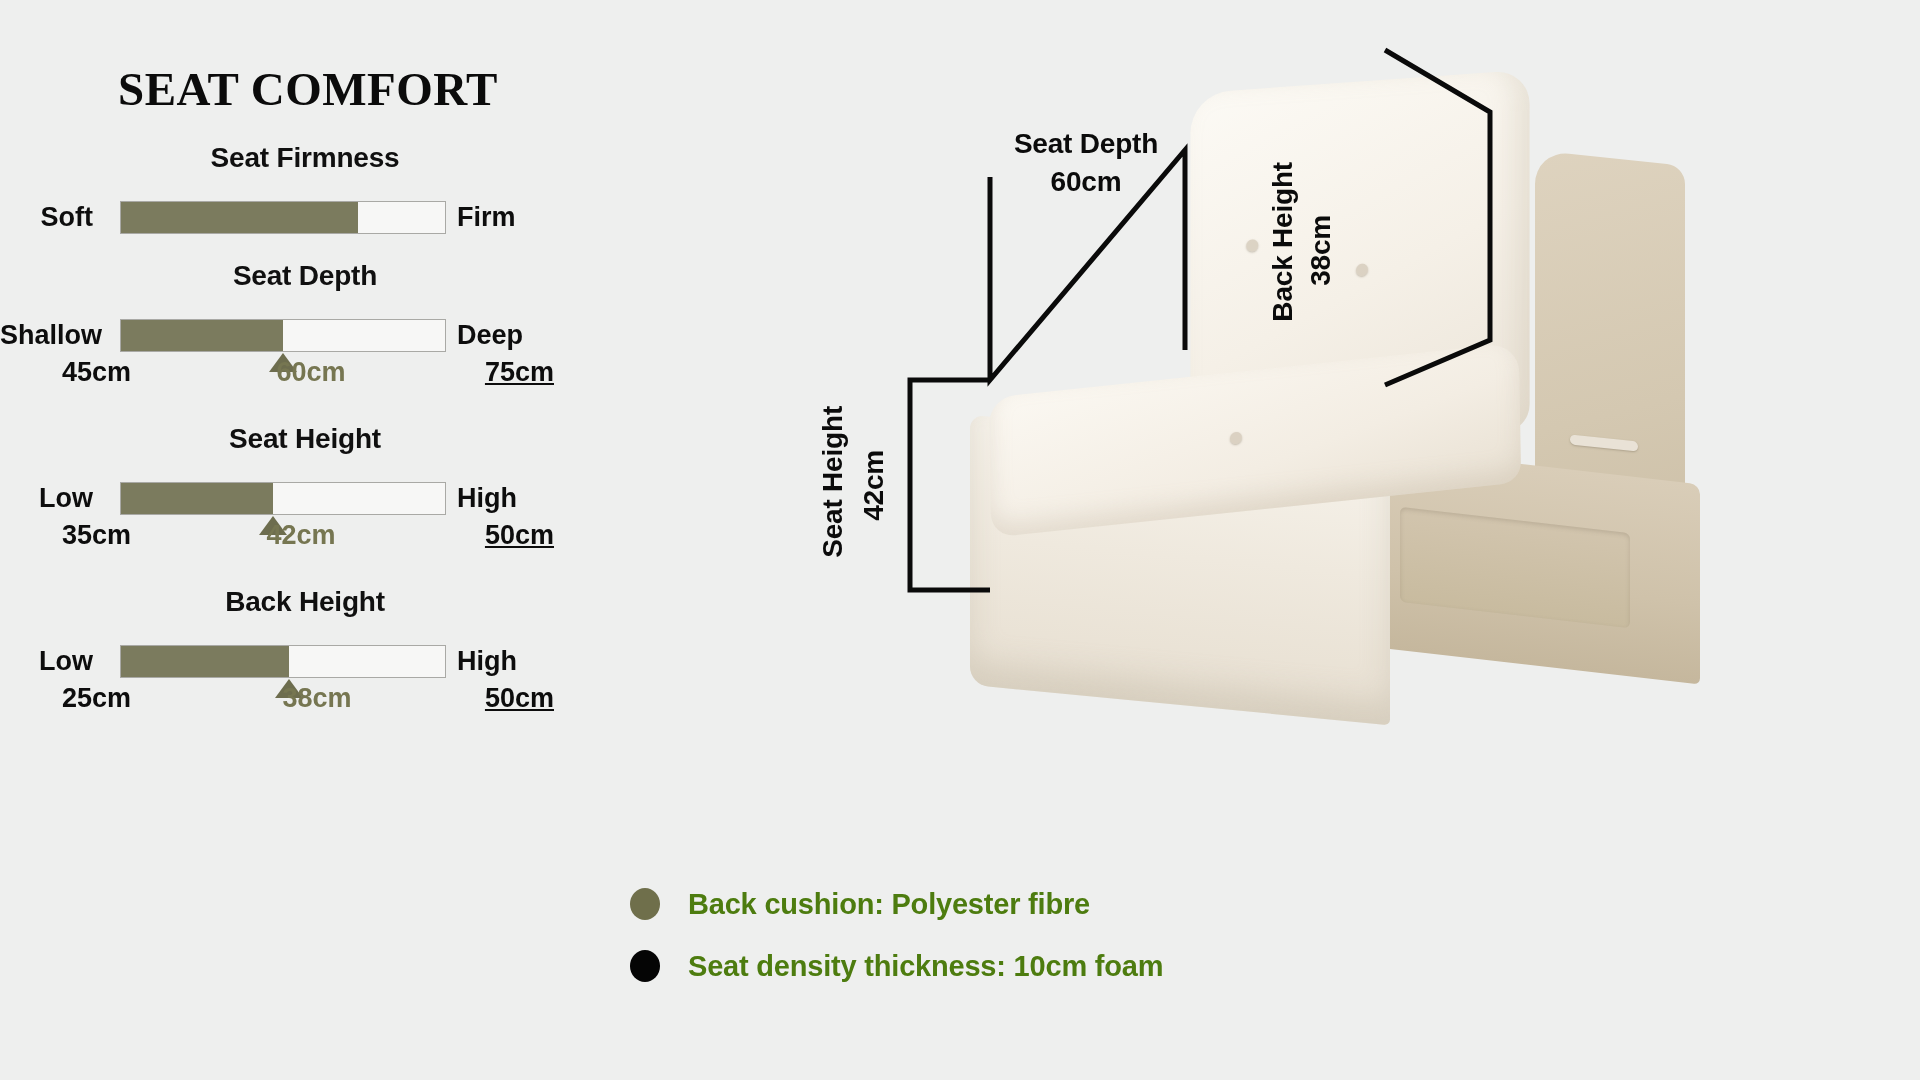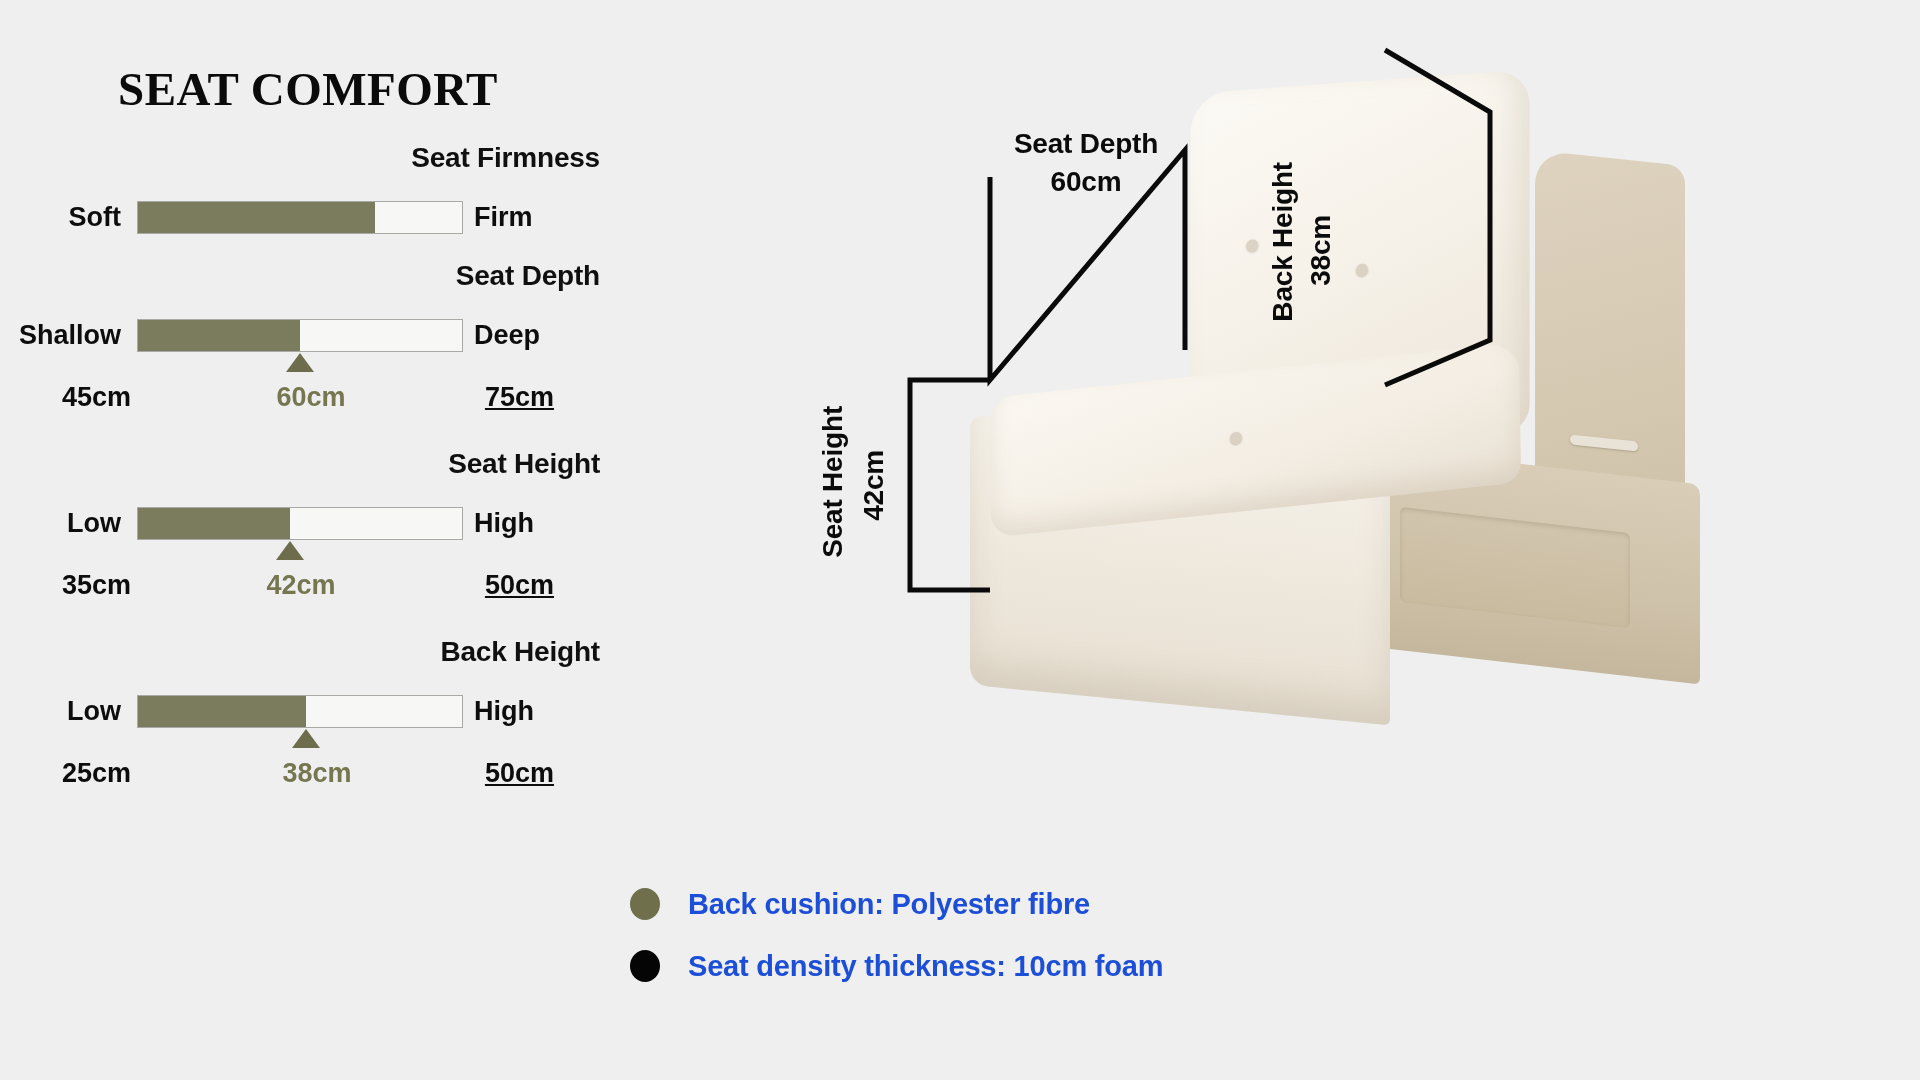--- a/index.html
+++ b/index.html
@@ -26,44 +26,44 @@
     font-size:47px;
     letter-spacing:0.5px;
     color:#0b0b0b;
     text-align:center;
     width:600px;
     margin:0 0 26px 0;
     padding-left:8px;
   }
   .group{width:600px;margin:0 0 6px 0;}
   .group-title{
-    text-align:right;
+    text-align:center;
     font-size:28px;
     font-weight:bold;
     color:#101010;
     padding-left:10px;
     margin-bottom:24px;
     letter-spacing:-0.2px;
   }
   .slider-row{
     display:flex;
     align-items:center;
     height:38px;
     position:relative;
   }
   .end-label{
     font-size:27px;
     font-weight:bold;
     color:#0d0d0d;
     white-space:nowrap;
   }
   .end-label.left-lab{
-    width:137px;
+    width:120px;
     text-align:right;
-    padding-right:16px;
+    padding-right:27px;
     box-sizing:border-box;
   }
   .end-label.right-lab{
     padding-left:11px;
   }
   .track{
     position:relative;
     width:326px;
     height:33px;
     background:#f7f7f6;
@@ -82,21 +82,21 @@
     width:0;height:0;
     border-left:14px solid transparent;
     border-right:14px solid transparent;
     border-bottom:19px solid #6d6d4e;
     transform:translateX(-14px);
   }
   .values{
     position:relative;
     width:600px;
     height:48px;
-    margin-top:28px;
+    margin-top:3px;
   }
   .val{
     position:absolute;
     font-size:27px;
     font-weight:bold;
     color:#0d0d0d;
     white-space:nowrap;
     top:0;
   }
   .val.min{left:62px;}
@@ -247,21 +247,21 @@
   }
   .dot{
     width:30px;height:32px;
     border-radius:50%;
     flex:0 0 30px;
     margin-right:28px;
   }
   .legend-text{
     font-size:29px;
     font-weight:bold;
-    color:#1d4ed8;
+    color:#4d7c0f;
     letter-spacing:-0.2px;
     white-space:nowrap;
   }
 </style>
 </head>
 <body>
 
 <div id="page">
 
   <div class="left">

